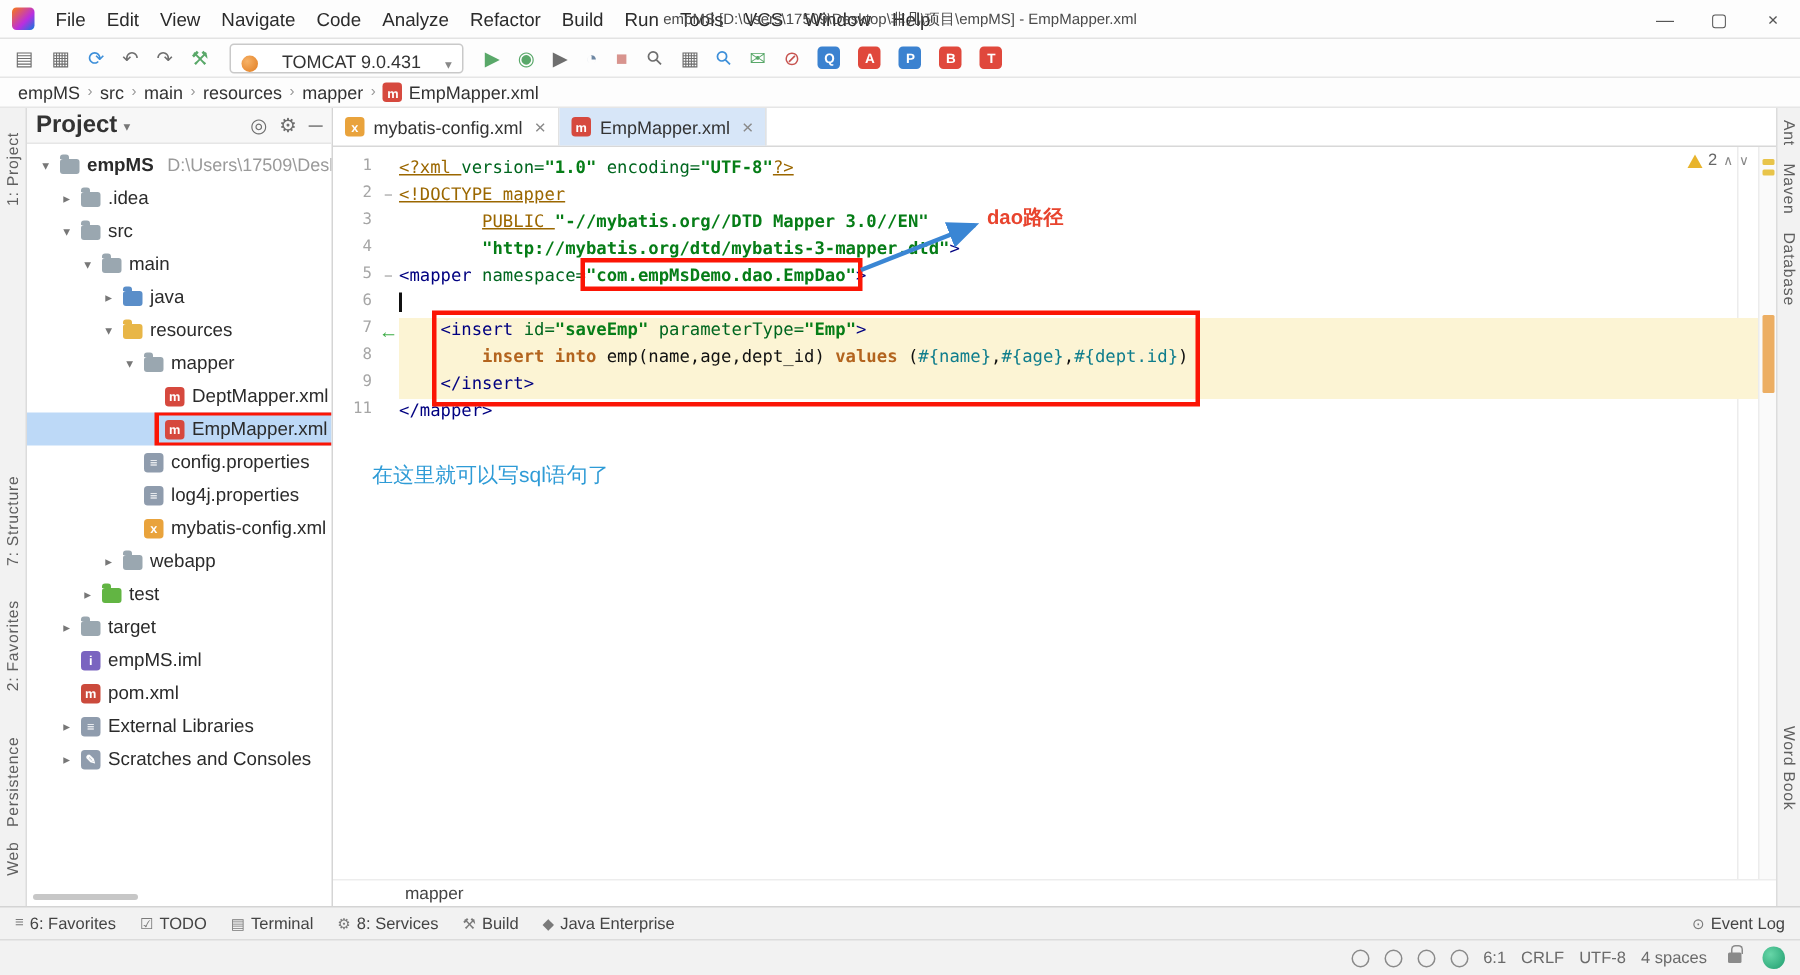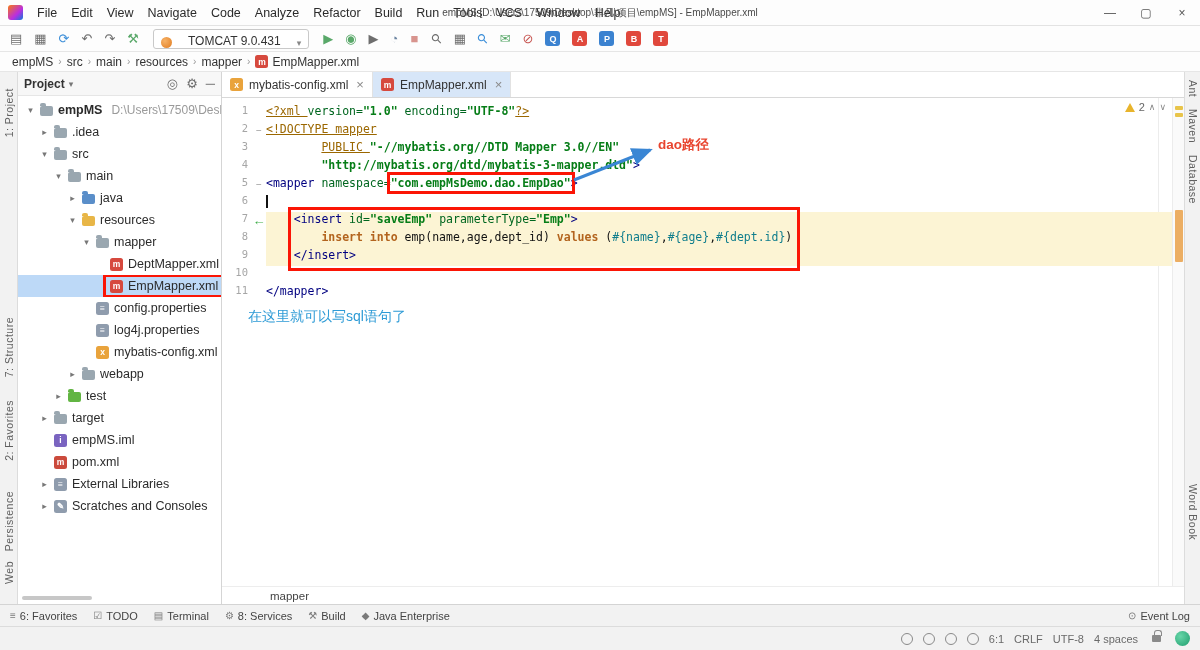--- a/index.html
+++ b/index.html
@@ -34,21 +34,21 @@
   #main { position:absolute; left:0; top:72px; width:1200px; height:532px; }
   .stripe { position:absolute; top:0; bottom:0; background:#f2f2f2; display:flex; flex-direction:column; align-items:center; }
   .stripe-left { left:0; width:18px; border-right:1px solid #dcdcdc; padding-top:8px; }
   .stripe-right { right:0; width:16px; border-left:1px solid #dcdcdc; padding-top:8px; }
   .vlabel { writing-mode:vertical-rl; font-size:10.5px; color:#5f5f5f; letter-spacing:0.5px; cursor:default; }
   .vflip { transform:rotate(180deg); }
 
   
   #project { position:absolute; left:18px; top:0; bottom:0; width:204px; background:#ffffff; border-right:1px solid #d5d5d5; overflow:hidden; }
   #project-header { height:24px; display:flex; align-items:center; padding:0 6px; gap:4px; background:#f7f7f7; border-bottom:1px solid #e6e6e6; }
-  #project-header .ph-title { font-size:12px; font-weight:bold; color:#333; }
+  #project-header .ph-title { font-size:16px; font-weight:bold; color:#333; }
   #project-header .ph-caret { font-size:9px; color:#777; }
   #project-header .ph-icons { margin-left:auto; display:flex; gap:8px; }
   #tree { padding-top:3px; }
   .trow { height:22px; display:flex; align-items:center; white-space:nowrap; overflow:hidden; font-size:12.5px; }
   .trow.sel { background:#bdd9f7; }
   .chev { width:13px; flex:none; color:#777; font-size:9px; text-align:center; }
   .labwrap { display:inline-flex; align-items:center; gap:5px; padding:1px 3px; }
   .annot-red { outline:3px solid #fb1505; outline-offset:1px; }
   .tlabel.b { font-weight:bold; }
   .tsuffix { color:#9a9a9a; font-size:12px; margin-left:4px; }
@@ -406,25 +406,20 @@
             <span class="lnum">8</span>
             <span class="foldc"></span>
             <span class="ctext"><span class="tk-plain">        </span><span class="tk-kw">insert into </span><span class="tk-plain">emp(name,age,dept_id) </span><span class="tk-kw">values </span><span class="tk-plain">(</span><span class="tk-param">#{name}</span><span class="tk-plain">,</span><span class="tk-param">#{age}</span><span class="tk-plain">,</span><span class="tk-param">#{dept.id}</span><span class="tk-plain">)</span></span>
           </div>
           <div class="cline band">
             <span class="lnum">9</span>
             <span class="foldc"></span>
             <span class="ctext"><span class="tk-plain">    </span><span class="tk-tag">&lt;/insert&gt;</span></span>
           </div>
           <div class="cline">
-            <span class="lnum">10</span>
-            <span class="foldc"></span>
-            <span class="ctext"></span>
-          </div>
-          <div class="cline">
             <span class="lnum">11</span>
             <span class="foldc"></span>
             <span class="ctext"><span class="tk-tag">&lt;/mapper&gt;</span></span>
           </div>
         </div>
 
       <div id="annot-box"></div>
       <svg id="annot-arrow">
         <defs>
           <marker id="ah" markerWidth="8" markerHeight="8" refX="6" refY="3" orient="auto">

